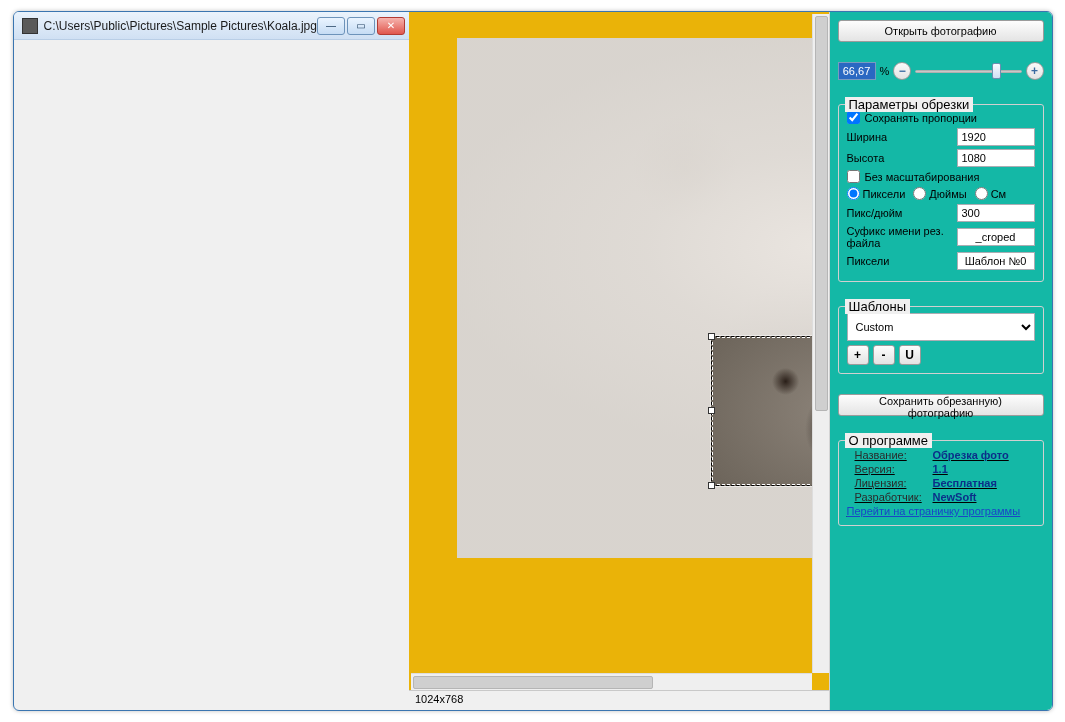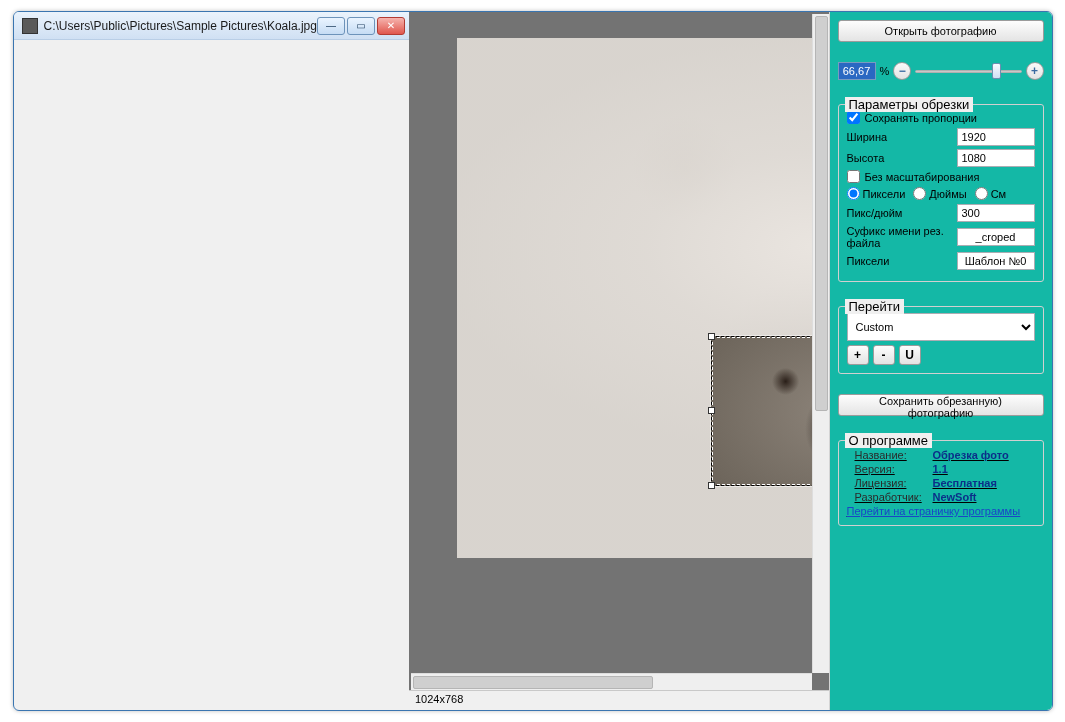--- a/index.html
+++ b/index.html
@@ -34,21 +34,21 @@
     width:28px;height:18px;border:1px solid #6d93ba;border-radius:3px;
     display:flex;align-items:center;justify-content:center;
     background:linear-gradient(#eaf4ff,#c6dcf4);font-size:10px;color:#1b3a5a;
     cursor:default;
   }
   .win-btn.close { background:linear-gradient(#f6b4ae,#e0564d);border-color:#b23b33;color:#fff; }
   .client {
     flex:1; display:flex; background:#f0f0f0;
   }
   .canvas-area {
-    flex:1; display:flex; flex-direction:column; position:relative; background:#737373;
+    flex:1; display:flex; flex-direction:column; position:relative; background:#eab308;
   }
   .scroll-wrapper{flex:1;position:relative;overflow:hidden;margin:2px 0 0 2px;}
   .image-bg{
     position:absolute; left:46px; top:24px; width:690px; height:520px;
     background:#dad6d0;
     overflow:hidden;
   }
   .image-bg::before{
     content:""; position:absolute; inset:0;
     background:
@@ -216,21 +216,21 @@
           <label>Суфикс имени рез. файла</label>
           <input class="text left" value="_croped" style="">
         </div>
         <div class="field">
           <label>Пиксели</label>
           <input class="text left" value="Шаблон №0" style="">
         </div>
       </div>
 
       <div class="group">
-        <div class="group-title">Перейти</div>
+        <div class="group-title">Шаблоны</div>
         <select class="select">
           <option>Custom</option>
         </select>
         <div class="mini-btns">
           <div class="mb">+</div>
           <div class="mb">-</div>
           <div class="mb">U</div>
         </div>
       </div>
 

